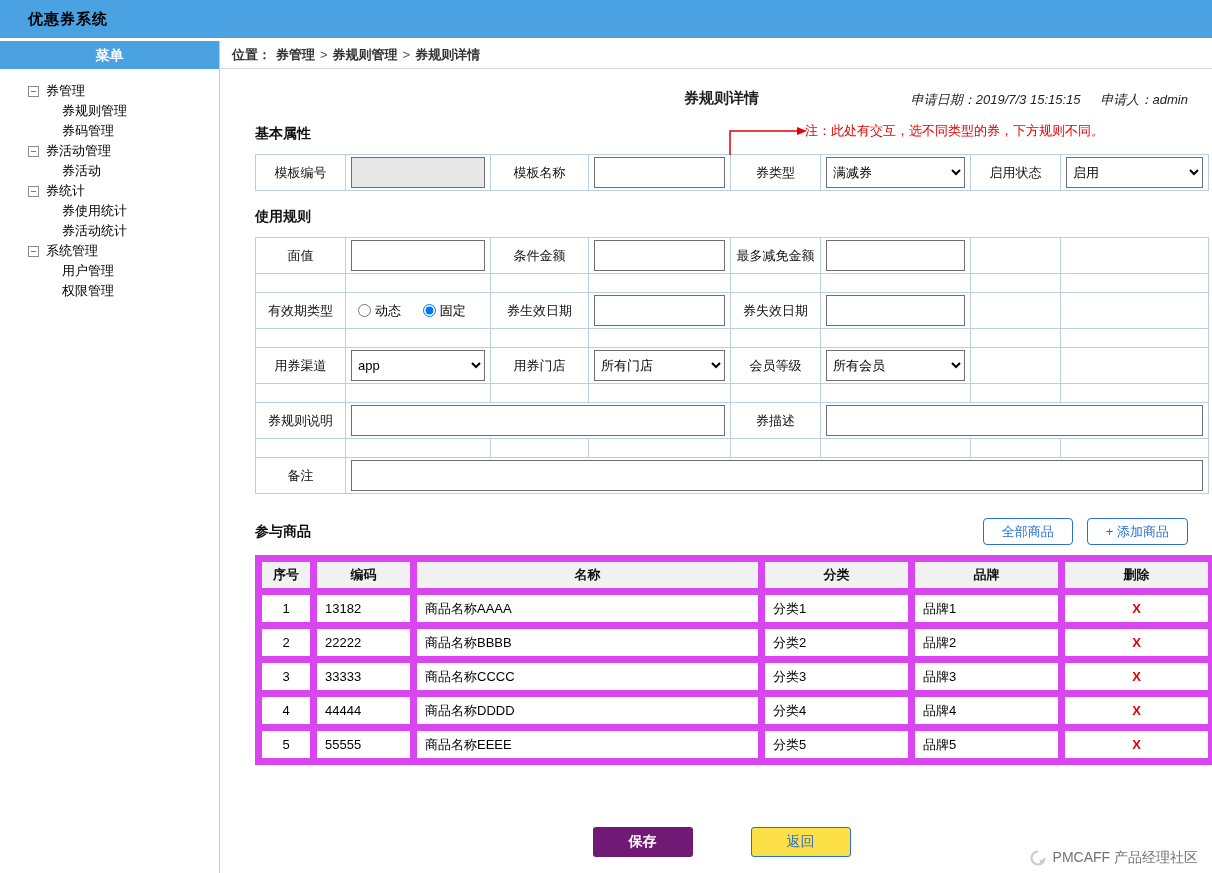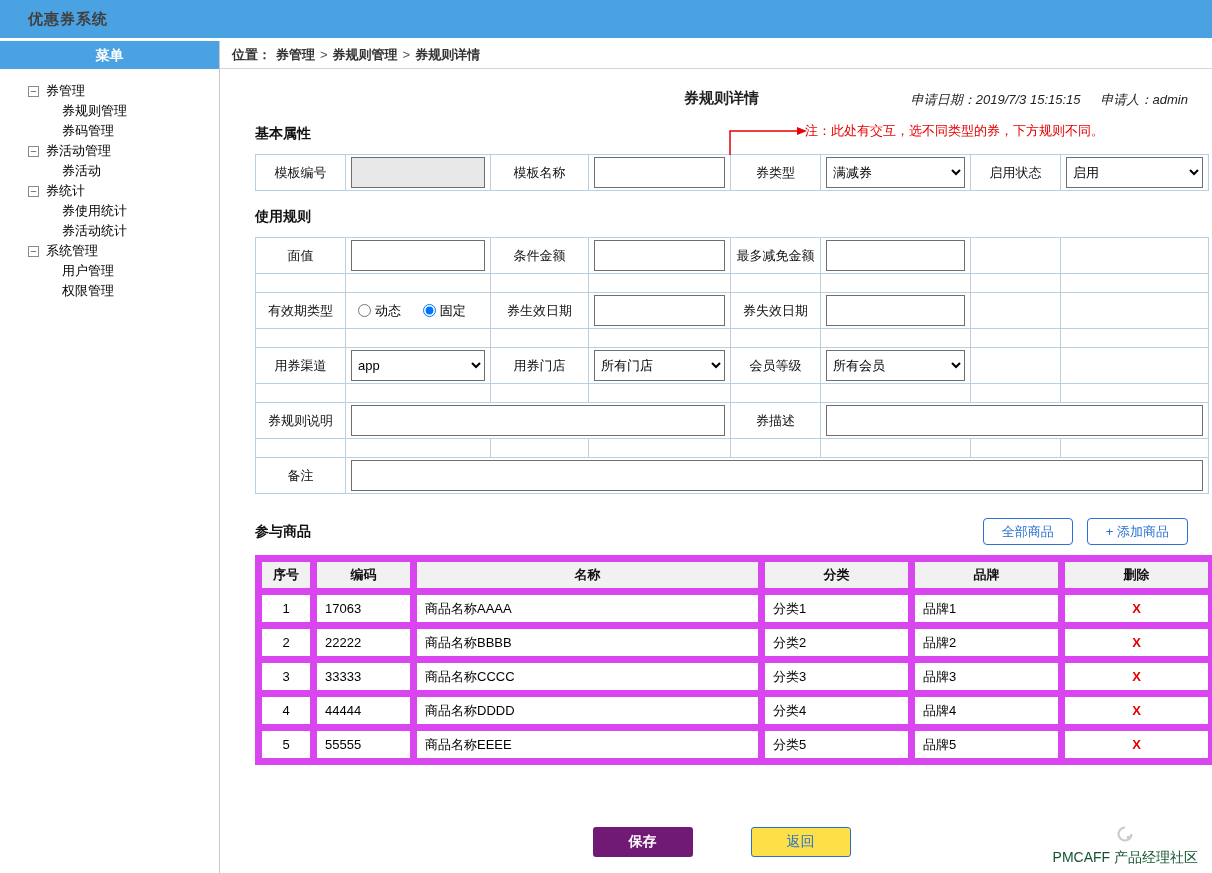--- a/index.html
+++ b/index.html
@@ -1,20 +1,20 @@
 <!DOCTYPE html>
 <html><head>
 <meta charset="utf-8">
 <style>
   * { margin:0; padding:0; box-sizing:border-box; }
   html,body { width:1212px; height:873px; overflow:hidden; }
   body { font-family:"Liberation Sans","DejaVu Sans",sans-serif; font-size:13px; color:#000; background:#fff; position:relative; }
 
   
-  .topbar { height:38px; background:#4ba2e2; color:#404040; display:flex; align-items:center; padding-left:28px; font-size:15px; font-weight:bold; letter-spacing:1px; }
+  .topbar { height:38px; background:#4ba2e2; color:#000000; display:flex; align-items:center; padding-left:28px; font-size:15px; font-weight:bold; letter-spacing:1px; }
   .gap { height:3px; background:#fff; }
 
   .body-row { display:flex; height:832px; }
 
   
   .sidebar { width:220px; flex-shrink:0; border-right:1px solid #c9c9c9; background:#fff; }
   .menu-header { height:28px; background:#4ba2e2; color:#fff; font-weight:bold; font-size:14px; text-align:center; line-height:28px; }
   .menu-tree { padding:12px 0 0 28px; }
   .menu-parent { display:flex; align-items:center; gap:7px; height:20px; cursor:pointer; white-space:nowrap; }
   .collapse-icon { display:inline-block; width:11px; height:11px; border:1px solid #8a8a8a; background:#fff; color:#555; font-size:11px; line-height:8px; text-align:center; flex-shrink:0; }
@@ -63,21 +63,21 @@
   td.c { text-align:center; }
   td.l { padding-left:8px; text-align:left; }
   .del-x { color:#e60000; cursor:pointer; font-weight:bold; }
 
   
   .actions { margin-top:62px; display:flex; justify-content:center; gap:58px; }
   .btn-primary { width:100px; height:30px; background:#701a75; color:#fff; border:none; border-radius:3px; font-size:14px; font-weight:bold; cursor:pointer; font-family:inherit; }
   .btn-back { width:100px; height:30px; background:#fde047; color:#2a6fd2; border:1px solid #2a6fd2; border-radius:3px; font-size:14px; cursor:pointer; font-family:inherit; }
 
   
-  .watermark { position:absolute; right:14px; bottom:6px; display:flex; align-items:center; gap:6px; color:#14532d; font-size:14px;flex-direction:column; }
+  .watermark { position:absolute; right:14px; bottom:6px; display:flex; align-items:center; gap:6px; color:#737373; font-size:14px; }
 </style>
 </head>
 <body>
 
 <header class="topbar">
   <span>优惠券系统</span>
 </header>
 <div class="gap"></div>
 
 <div class="body-row">
@@ -317,21 +317,21 @@
             <tr>
           <th>序号</th>
           <th>编码</th>
           <th>名称</th>
           <th>分类</th>
           <th>品牌</th>
           <th>删除</th>
         </tr>
         <tr>
           <td class="c">1</td>
-          <td class="l">17063</td>
+          <td class="l">13182</td>
           <td class="l">商品名称AAAA</td>
           <td class="l">分类1</td>
           <td class="l">品牌1</td>
           <td class="c del-x">X</td>
         </tr>
         <tr>
           <td class="c">2</td>
           <td class="l">22222</td>
           <td class="l">商品名称BBBB</td>
           <td class="l">分类2</td>

